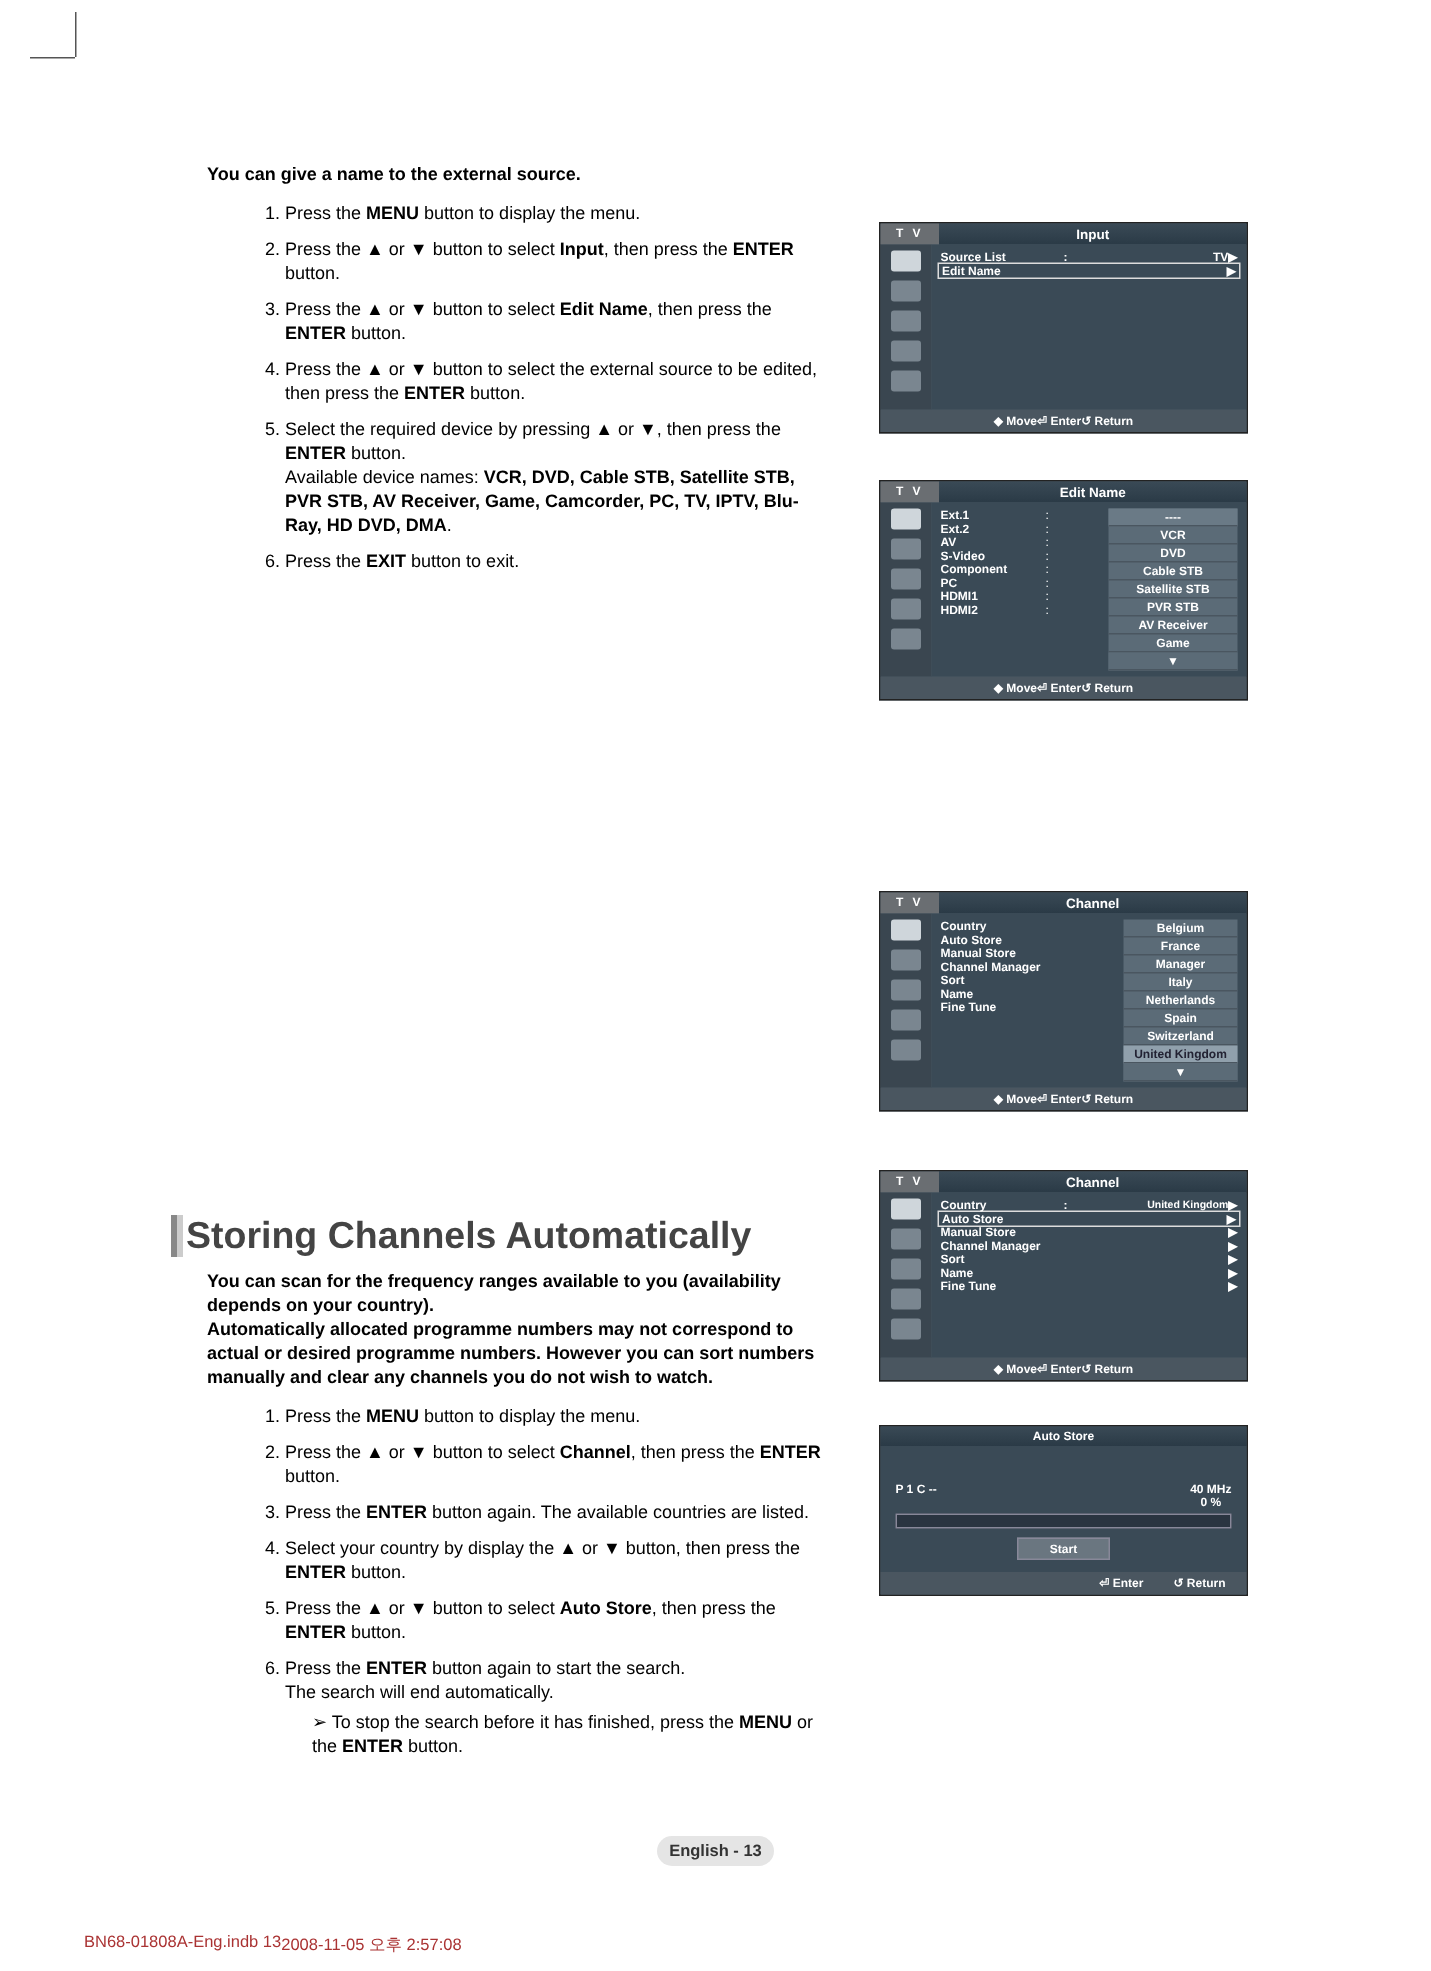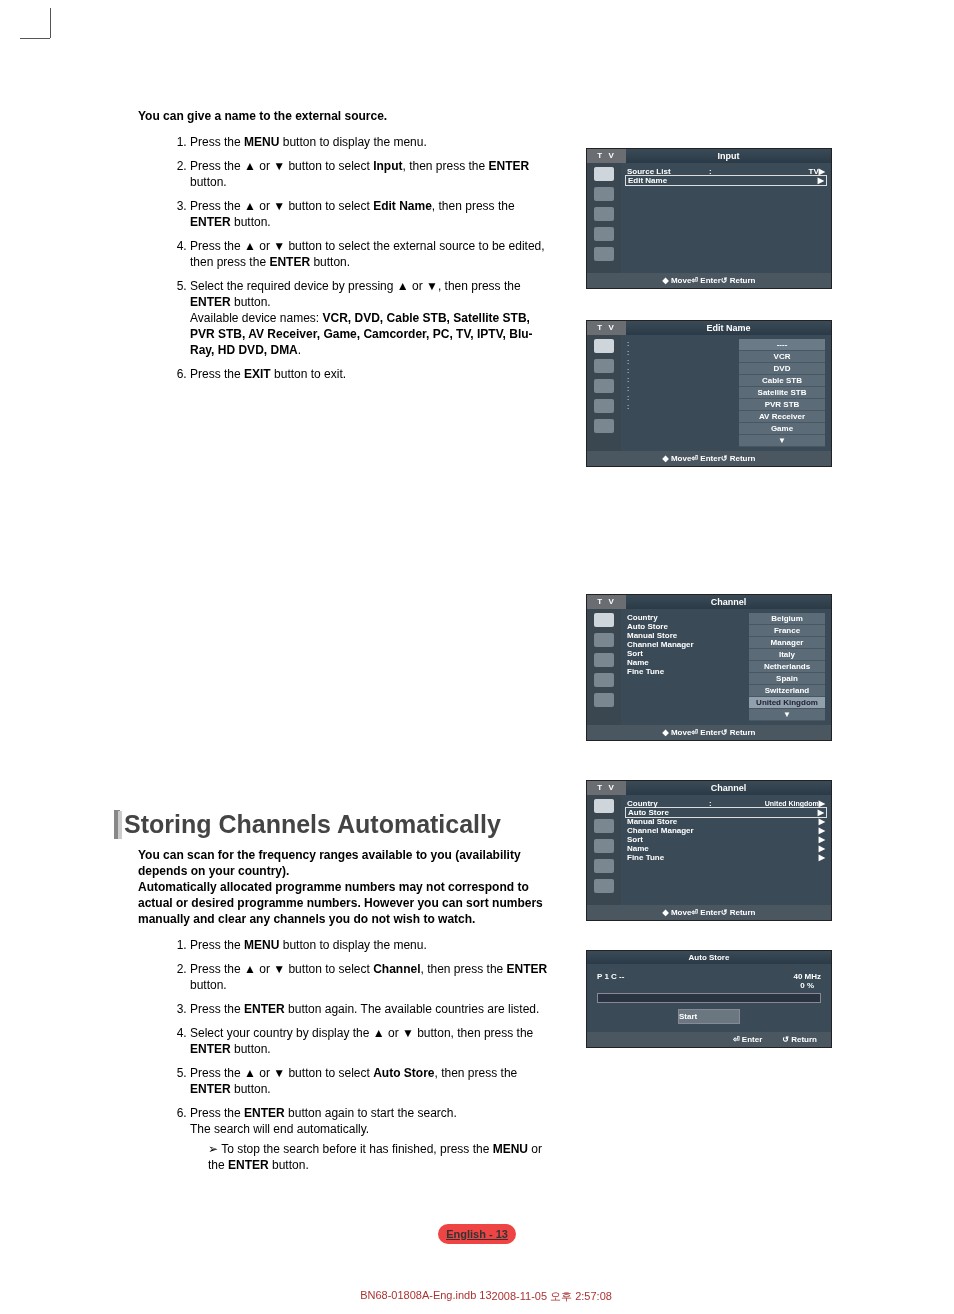--- a/index.html
+++ b/index.html
@@ -106,33 +106,33 @@
   .dropdown {
     background:#5b6b77; position:relative; width:86px; margin-left:auto;
     text-align:center; font-weight:bold; font-size:8px;
   }
   .dropdown div { padding:1px 0; border-bottom:1px solid #4a5660;}
   .dropdown .sel { background:#6a7a86; }
   .dropdown .hl { background:#90a0ac; color:#223;}
   .dropdown .more { background:#5b6b77; }
   .small-title { text-align:center; font-weight:bold; padding:2px 0; background:linear-gradient(#3a4a56,#2a3a46);}
   .progress-wrap { background:#3a4a56; padding:8px 10px 4px 10px; }
-  .progress-label { display:flex; justify-content:space-between; font-weight:bold; font-size:8px; margin-bottom:3px;}
+  .progress-label { display:flex; justify-content:space-between; font-weight:bold; font-size:8px; margin-bottom:3px;margin-top:16px;}
   .progress-bar { height:8px; background:#2a3440; border:1px solid #889; }
-  .start-btn { margin:6px auto 4px auto; width:60px; background:#6a7680; padding:2px 0; font-weight:bold; font-size:8px; border:1px solid #889;}
+  .start-btn { margin:6px auto 4px auto; width:60px; background:#6a7680; text-align:center; padding:2px 0; font-weight:bold; font-size:8px; border:1px solid #889;}
   .page-footer {
     position:absolute; bottom:70px; left:0; width:954px; text-align:center;
   }
   .page-footer .pill {
-    display:inline-block; background:#ef4444; color:#333; font-weight:bold;
-    font-size:11px; padding:4px 8px; border-radius:12px;text-decoration:underline;
+    display:inline-block; background:#e5e5e5; color:#333; font-weight:bold;
+    font-size:11px; padding:4px 8px; border-radius:12px;
   }
   .doc-meta {
     position:absolute; bottom:10px; left:56px; width:860px;
-    display:flex; justify-content:center; font-size:11px; color:#a33;
+    display:flex; justify-content:flex-start; font-size:11px; color:#a33;
   }
 </style>
 </head>
 <body>
 
 <div class="page">
   <div class="crop"></div>
   <div class="crop-h"></div>
 
   <div class="content">
@@ -193,20 +193,30 @@
       </div>
       <div class="osd-body">
         <div class="osd-icons">
           <div class="ico sel"></div>
           <div class="ico"></div>
           <div class="ico"></div>
           <div class="ico"></div>
           <div class="ico"></div>
         </div>
         <div class="osd-main" style="display:flex;">
+          <div style="width:70px;">
+            <div class="bold">Ext.1</div>
+            <div class="bold">Ext.2</div>
+            <div class="bold">AV</div>
+            <div class="bold">S-Video</div>
+            <div class="bold">Component</div>
+            <div class="bold">PC</div>
+            <div class="bold">HDMI1</div>
+            <div class="bold">HDMI2</div>
+          </div>
           <div style="width:10px;">:<br>:<br>:<br>:<br>:<br>:<br>:<br>:</div>
           <div class="dropdown">
             <div class="sel">----</div>
             <div>VCR</div>
             <div>DVD</div>
             <div>Cable STB</div>
             <div>Satellite STB</div>
             <div>PVR STB</div>
             <div>AV Receiver</div>
             <div>Game</div>

